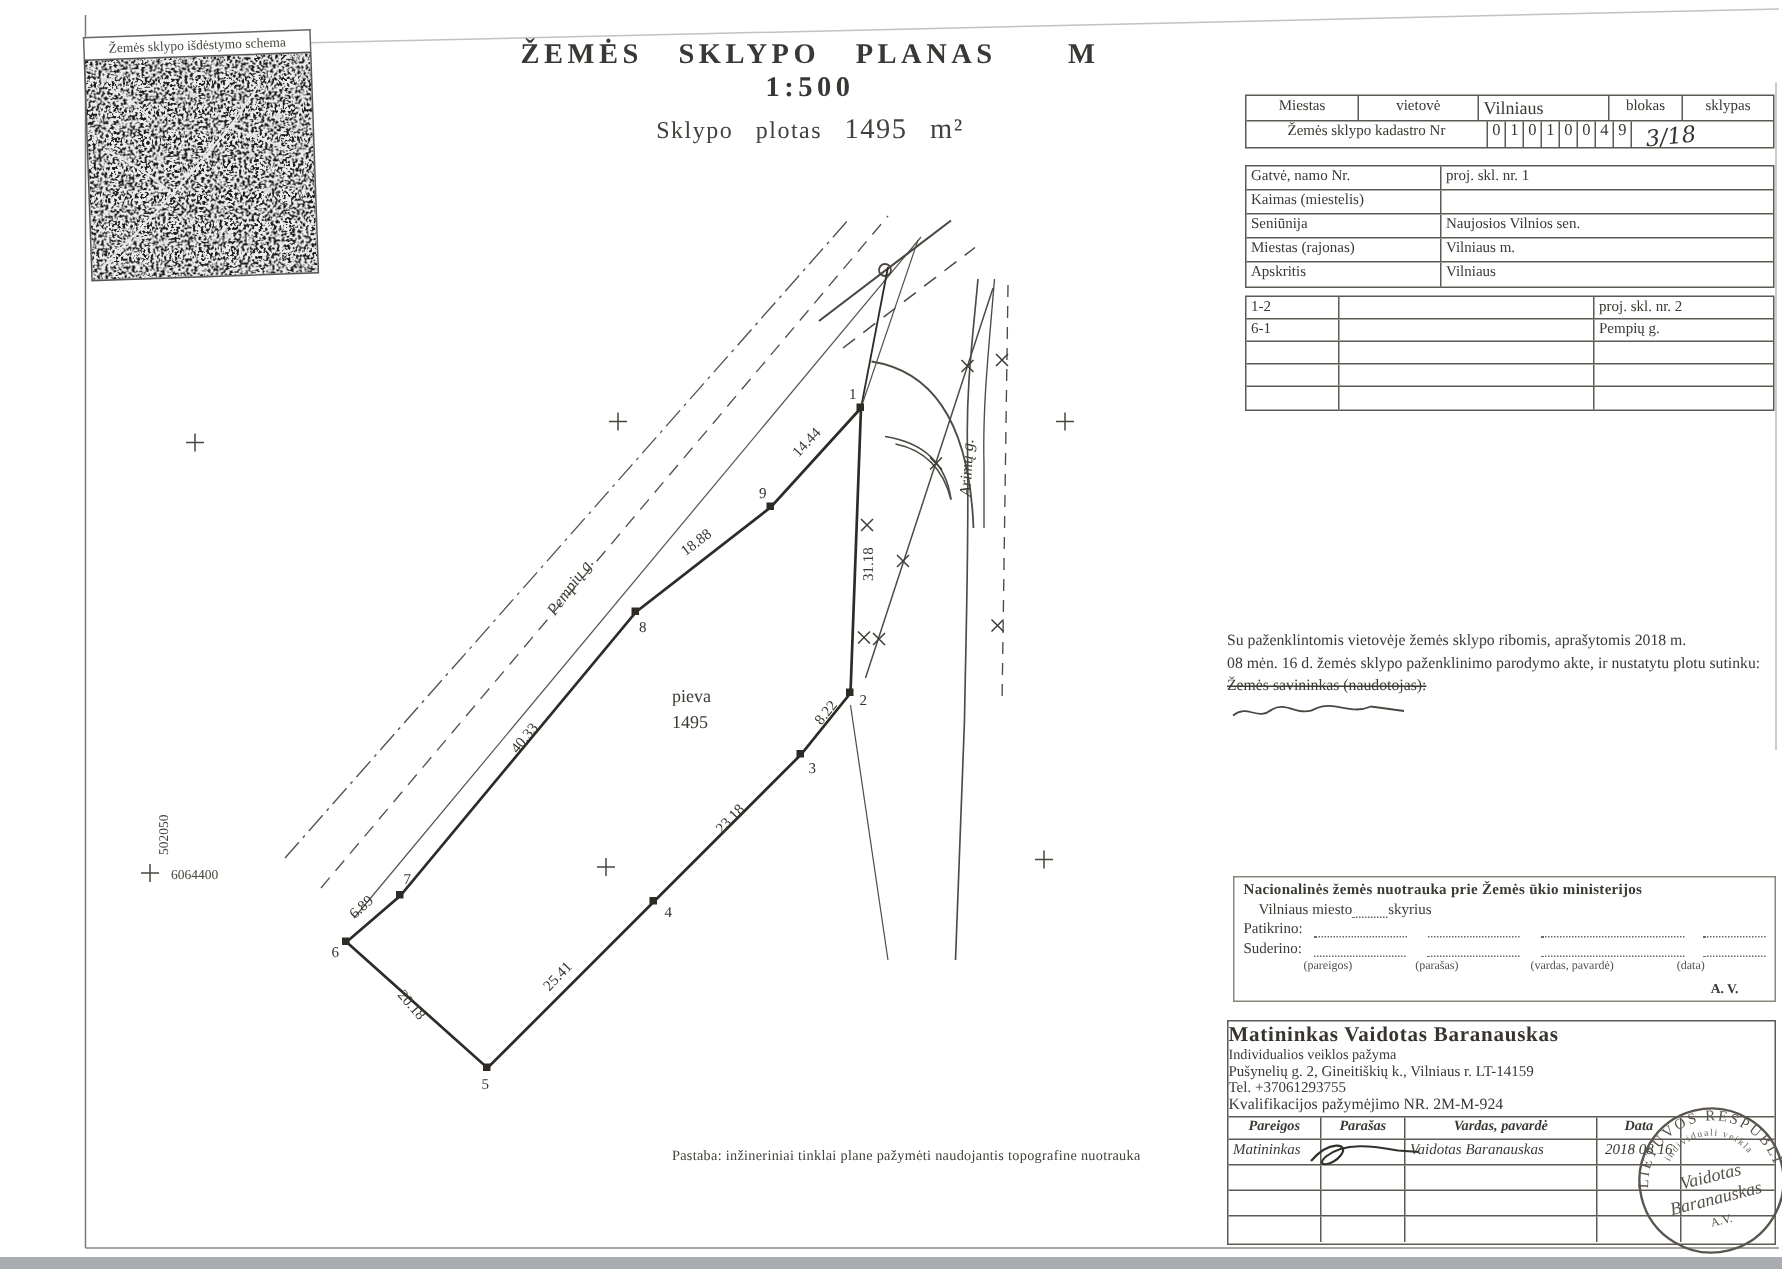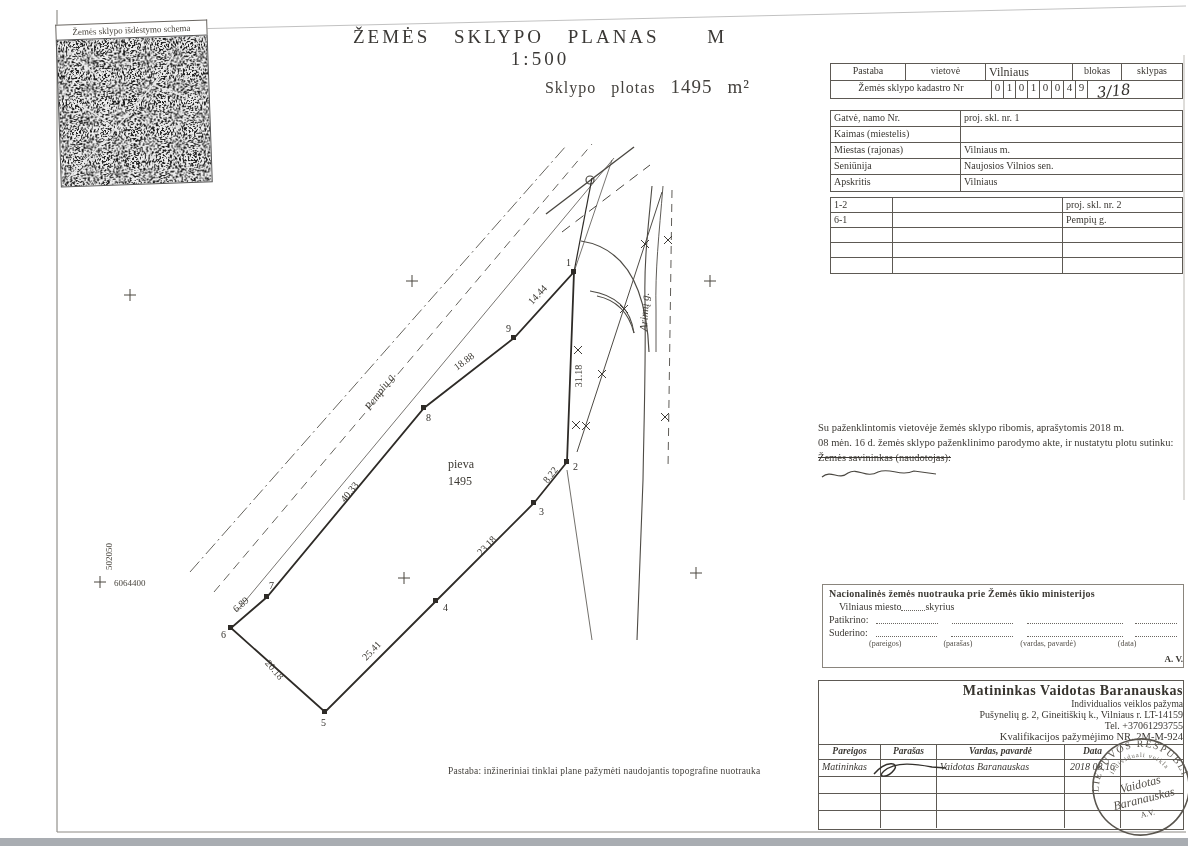--- a/index.html
+++ b/index.html
@@ -4,22 +4,22 @@
 <style>
   * { margin:0; padding:0; box-sizing:border-box; }
   html,body { background:#fff; }
   body { font-family:"Liberation Serif", serif; color:#2b2b2b; }
   #page { position:relative; width:1188px; height:846px; background:#fff; overflow:hidden; }
 
   .abs { position:absolute; }
 
   
   #title-block { left:330px; top:26px; width:420px; text-align:center; }
-  #title-line1 { font-size:19px; font-weight:normal; letter-spacing:3px; word-spacing:16px; color:#3a3835; }
-  #title-line2 { font-size:16px; letter-spacing:1px; word-spacing:10px; color:#45423e; margin-top:6px;text-align:right; }
+  #title-line1 { font-size:19px; font-weight:bold; letter-spacing:3px; word-spacing:16px; color:#3a3835; }
+  #title-line2 { font-size:16px; letter-spacing:1px; word-spacing:10px; color:#45423e; margin-top:6px; }
   #title-line2 .big { font-size:19px; }
 
   
   #scheme { left:58px; top:22px; width:152px; transform:rotate(-2deg); }
   #scheme-label { font-size:9px; text-align:center; border:1px solid #6b6762; border-bottom:none; padding:2px 1px; color:#4a463f; background:#fff; white-space:nowrap; }
   #scheme-photo { width:152px; height:148px; display:block; border:1px solid #555; }
 
   
   .tbl { position:absolute; border:1px solid #5d5953; background:transparent; font-size:10px; color:#3b3833; }
   .trow { display:flex; border-bottom:1px solid #5d5953; }
@@ -49,28 +49,28 @@
   #adj-tbl .c2 { width:170px; }
   #adj-tbl .c3 { flex:1; }
 
   
   #agreement { left:818px; top:420px; width:372px; font-size:10.5px; line-height:15px; color:#3d3a35; }
   #agreement .struck { text-decoration:line-through; filter:blur(.2px); }
 
   
   #nzt { left:822px; top:584px; width:362px; height:84px; border:1px solid #8a857d; font-size:10px; color:#3d3a35; padding:3px 6px; }
   #nzt .t { font-size:10px; letter-spacing:.2px; }
-  #nzt .row { display:flex; margin-top:2px; }
+  #nzt .row { display:flex; margin-top:2px; align-items:flex-end; }
   .dotted { display:inline-block; border-bottom:1px dotted #6b6762; height:10px; }
   #nzt .small-lbls { display:flex; font-size:8px; color:#55514b; margin-top:1px; }
-  #nzt-av { position:absolute; right:0; bottom:3px; font-size:9px; font-weight:bold; }
+  #nzt-av { position:absolute; right:24px; bottom:3px; font-size:9px; font-weight:bold; }
 
   
   #surv { left:818px; top:680px; width:366px; height:150px; border:1px solid #5d5953; font-size:10px; color:#3b3833; }
-  #surv .head { text-align:right; }
+  #surv .head { text-align:left; }
   #surv .nm { font-size:14px; font-weight:bold; letter-spacing:.5px; margin-top:2px; color:#38352f; }
   #surv .l2 { font-size:9.5px; }
   #surv .l3 { font-size:10px; }
   #surv .l5 { font-size:10.5px; }
   #surv-table { border-top:1px solid #5d5953; margin-top:2px;font-style:italic; }
   #surv-table .trow { height:17px; }
   #surv-table .hrow { height:15px; font-size:9.5px; font-weight:bold; }
   .sc1 { width:62px; } .sc2 { width:56px; } .sc3 { width:128px; } .sc4 { width:56px; } .sc5 { flex:1; }
 
   
@@ -231,21 +231,21 @@
     </div>
     <div id="title-line2">
       <span>Sklypo plotas</span>
       <span class="big">1495</span>
       <span class="big">m²</span>
     </div>
   </div>
 
   <div id="cad-tbl" class="tbl">
     <div class="trow">
-      <div class="tc cntr" style="width:75px">Pastaba</div>
+      <div class="tc cntr" style="width:75px">Miestas</div>
       <div class="tc cntr" style="width:80px">vietovė</div>
       <div class="tc" style="width:86px; font-size:12px; border-right:none">Vilniaus</div>
       <div class="tc cntr" style="width:50px; border-left:1px solid #5d5953">blokas</div>
       <div class="tc cntr" style="flex:1">sklypas</div>
     </div>
     <div class="trow">
       <div class="tc cntr" style="width:161px">Žemės sklypo kadastro Nr</div>
       <div class="digit-cell">0</div>
       <div class="digit-cell">1</div>
       <div class="digit-cell">0</div>
@@ -263,26 +263,26 @@
   <div id="addr-tbl" class="tbl">
     <div class="trow">
       <div class="tc lab">Gatvė, namo Nr.</div>
       <div class="tc val">proj. skl. nr. 1</div>
     </div>
     <div class="trow">
       <div class="tc lab">Kaimas (miestelis)</div>
       <div class="tc val"></div>
     </div>
     <div class="trow">
+      <div class="tc lab">Seniūnija</div>
+      <div class="tc val">Naujosios Vilnios sen.</div>
+    </div>
+    <div class="trow">
       <div class="tc lab">Miestas (rajonas)</div>
       <div class="tc val">Vilniaus m.</div>
-    </div>
-    <div class="trow">
-      <div class="tc lab">Seniūnija</div>
-      <div class="tc val">Naujosios Vilnios sen.</div>
     </div>
     <div class="trow">
       <div class="tc lab">Apskritis</div>
       <div class="tc val">Vilniaus</div>
     </div>
   </div>
 
   <div id="adj-tbl" class="tbl">
     <div class="trow">
       <div class="tc c1">1-2</div>

